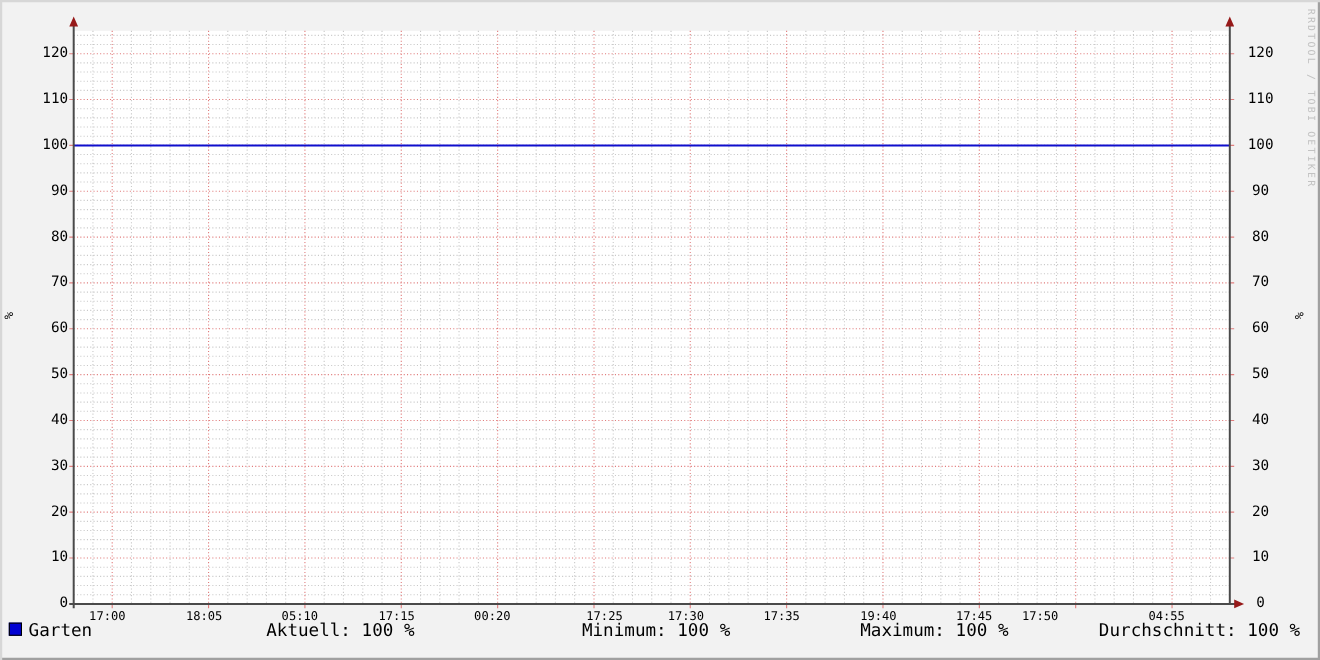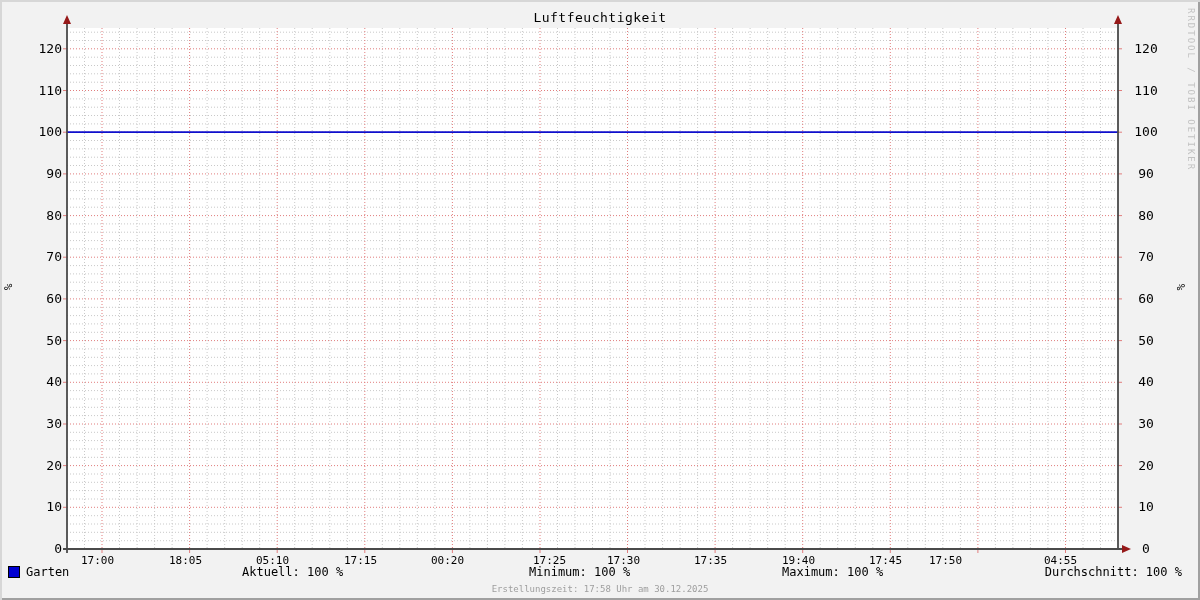--- a/index.html
+++ b/index.html
@@ -31,37 +31,36 @@
   .vunit.r { left:1170px; top:281px; transform:rotate(90deg); }
   .watermark {
     position:absolute; top:8px; right:4px;
     writing-mode:vertical-rl; text-orientation:mixed;
     font-size:9px; letter-spacing:2px; color:#c2c2c2;
   }
   .legend-swatch {
     position:absolute; left:8px; top:566px; width:10px; height:10px;
     border:1px solid #000; background:#0000d2;
   }
-  .legend-text { position:absolute; top:566px; font-size:12px; line-height:13px;text-align:right; }
+  .legend-text { position:absolute; top:566px; font-size:16px; line-height:13px;text-align:right; }
   .series-label { left:26px; }
   .stat-0 { left:242px; }
   .stat-1 { left:512px;padding-left:17px; }
   .stat-2 { left:782px; }
   .stat-3 { right:18px; }
   .footer {
     position:absolute; top:584px; left:0; width:1200px; text-align:center;
     font-size:9px; line-height:10px; color:#9e9e9e;
   }
 </style>
 </head>
 <body>
 
 <div class="graph" style="background: rgb(242, 242, 242);">
 
-  <div class="title">Luftfeuchtigkeit</div>
 
   <div class="svg-holder" id="svg-holder"><svg width="1200" height="600">
         <rect x="67" y="28" width="1051" height="521" fill="#ffffff"></rect>
         <path d="M84.5 28V549M119.5 28V549M137.1 28V549M154.6 28V549M172.1 28V549M207.1 28V549M224.7 28V549M242.2 28V549M259.7 28V549M294.7 28V549M312.2 28V549M329.8 28V549M347.3 28V549M382.3 28V549M399.8 28V549M417.3 28V549M434.9 28V549M469.9 28V549M487.4 28V549M504.9 28V549M522.4 28V549M557.5 28V549M575.0 28V549M592.5 28V549M610.0 28V549M645.0 28V549M662.6 28V549M680.1 28V549M697.6 28V549M732.6 28V549M750.1 28V549M767.7 28V549M785.2 28V549M820.2 28V549M837.7 28V549M855.3 28V549M872.8 28V549M907.8 28V549M925.3 28V549M942.8 28V549M960.4 28V549M995.4 28V549M1012.9 28V549M1030.4 28V549M1047.9 28V549M1083.0 28V549M1100.5 28V549M67 540.7H1118M67 532.3H1118M67 524.0H1118M67 515.7H1118M67 499.0H1118M67 490.6H1118M67 482.3H1118M67 474.0H1118M67 457.3H1118M67 449.0H1118M67 440.6H1118M67 432.3H1118M67 415.6H1118M67 407.3H1118M67 399.0H1118M67 390.6H1118M67 373.9H1118M67 365.6H1118M67 357.3H1118M67 348.9H1118M67 332.3H1118M67 323.9H1118M67 315.6H1118M67 307.3H1118M67 290.6H1118M67 282.2H1118M67 273.9H1118M67 265.6H1118M67 248.9H1118M67 240.6H1118M67 232.2H1118M67 223.9H1118M67 207.2H1118M67 198.9H1118M67 190.6H1118M67 182.2H1118M67 165.5H1118M67 157.2H1118M67 148.9H1118M67 140.5H1118M67 123.9H1118M67 115.5H1118M67 107.2H1118M67 98.9H1118M67 82.2H1118M67 73.8H1118M67 65.5H1118M67 57.2H1118M67 40.5H1118M67 32.2H1118" stroke="#c9c9c9" stroke-dasharray="1,2" fill="none"></path>
         <path d="M102.0 28V549M189.6 28V549M277.2 28V549M364.8 28V549M452.4 28V549M540.0 28V549M627.5 28V549M715.1 28V549M802.7 28V549M890.3 28V549M977.9 28V549M1065.5 28V549M67 507.3H1118M67 465.6H1118M67 424.0H1118M67 382.3H1118M67 340.6H1118M67 298.9H1118M67 257.2H1118M67 215.6H1118M67 173.9H1118M67 132.2H1118M67 90.5H1118M67 48.8H1118" stroke="#e17d7d" stroke-dasharray="1,2" fill="none"></path>
         <path d="M67 549.0h-4M1118 549.0h4M67 507.3h-4M1118 507.3h4M67 465.6h-4M1118 465.6h4M67 424.0h-4M1118 424.0h4M67 382.3h-4M1118 382.3h4M67 340.6h-4M1118 340.6h4M67 298.9h-4M1118 298.9h4M67 257.2h-4M1118 257.2h4M67 215.6h-4M1118 215.6h4M67 173.9h-4M1118 173.9h4M67 132.2h-4M1118 132.2h4M67 90.5h-4M1118 90.5h4M67 48.8h-4M1118 48.8h4M102.0 549v4M189.6 549v4M277.2 549v4M364.8 549v4M452.4 549v4M540.0 549v4M627.5 549v4M715.1 549v4M802.7 549v4M890.3 549v4M977.9 549v4M1065.5 549v4" stroke="#e17d7d" fill="none"></path>
         <line x1="67" y1="132.2" x2="1118" y2="132.2" stroke="#0f0fcd" stroke-width="1.8"></line>
         <path d="M63 549H1124M67 20V553M1118 20V549" stroke="#4a4a4a" stroke-width="1.8" fill="none"></path>
         <path d="M63 24L67 15L71 24ZM1114 24L1118 15L1122 24ZM1122 545L1131 549L1122 553Z" fill="#961919"></path>
       </svg></div>
@@ -116,15 +115,14 @@
 
   <div class="watermark" style="color: rgb(194, 194, 194);">RRDTOOL / TOBI OETIKER</div>
 
   <div class="legend-swatch" id="legend-swatch" style="background: rgb(0, 0, 210);"></div>
   <div class="legend-text series-label">Garten</div>
   <div class="legend-text stat-0">Aktuell: 100 %</div>
   <div class="legend-text stat-1">Minimum: 100 %</div>
   <div class="legend-text stat-2">Maximum: 100 %</div>
   <div class="legend-text stat-3">Durchschnitt: 100 %</div>
 
-  <div class="footer" style="color: rgb(158, 158, 158);">Erstellungszeit: 17:58 Uhr am 30.12.2025</div>
 
 </div>
 
 </body></html>

